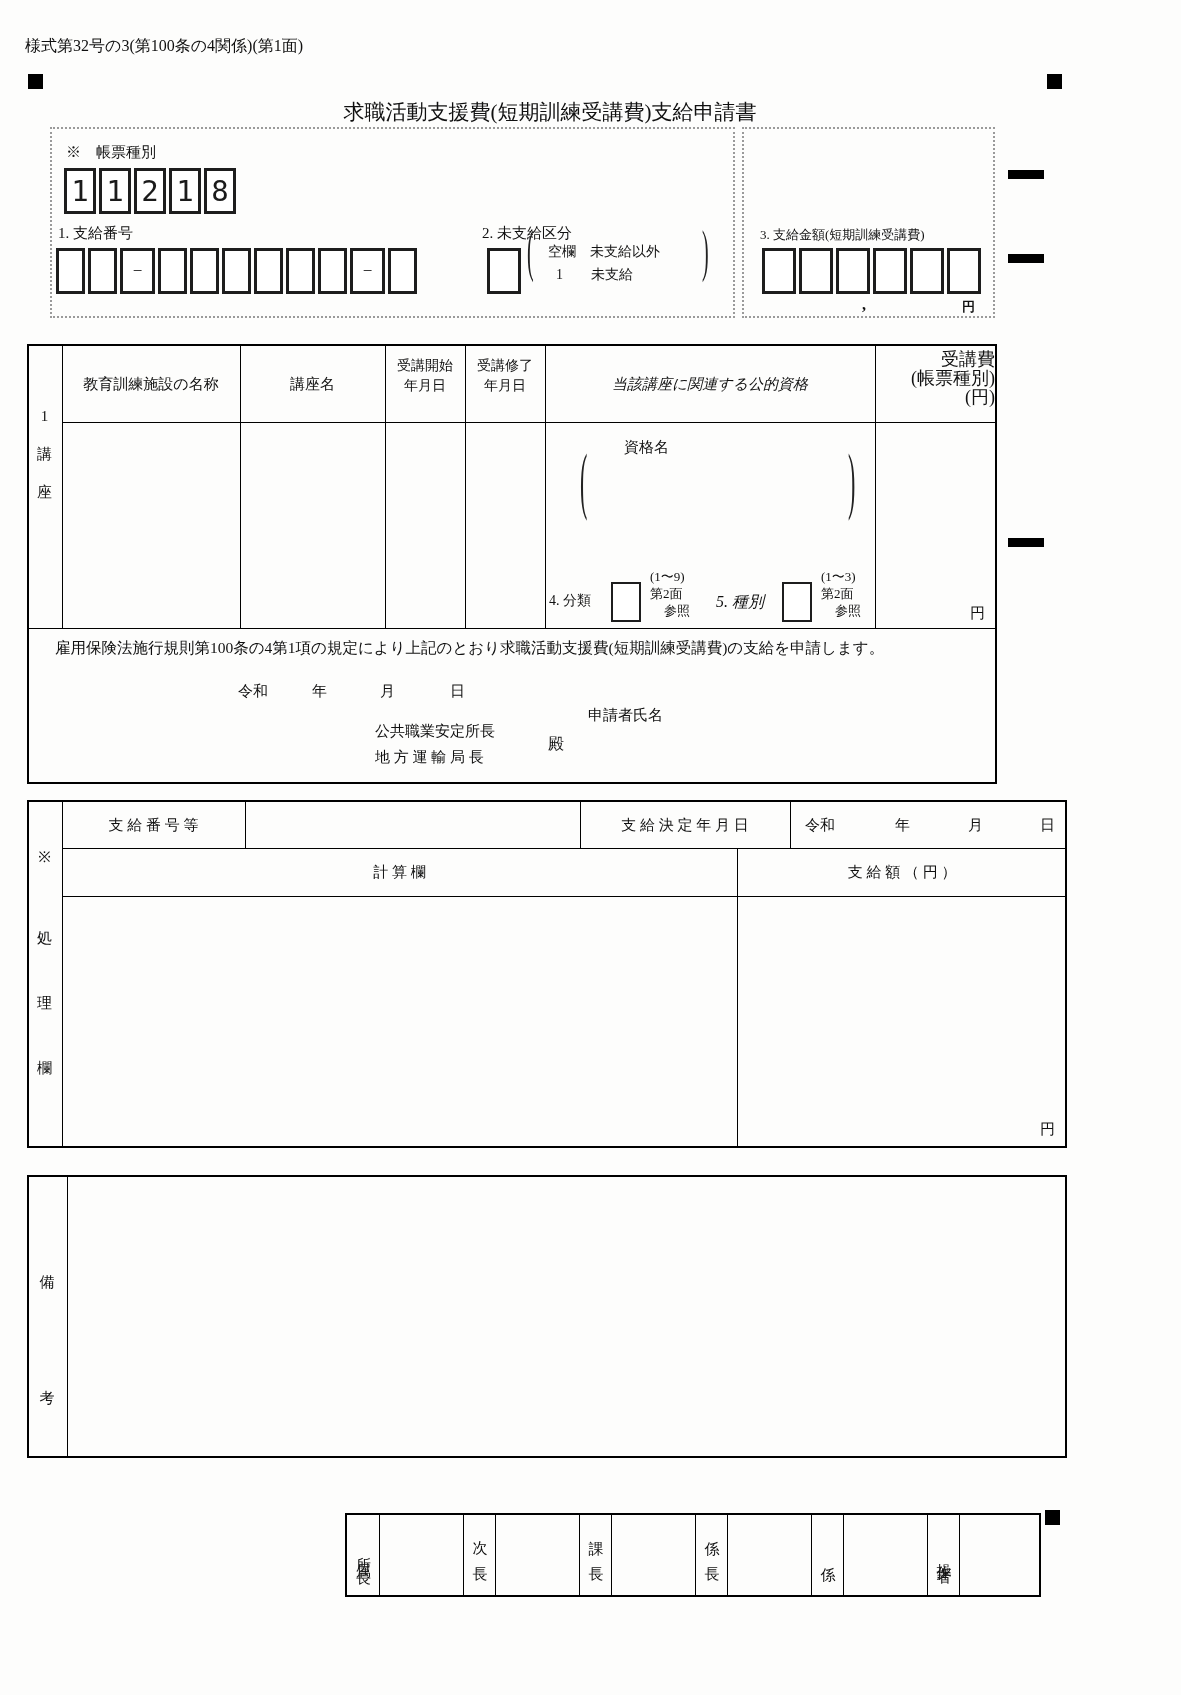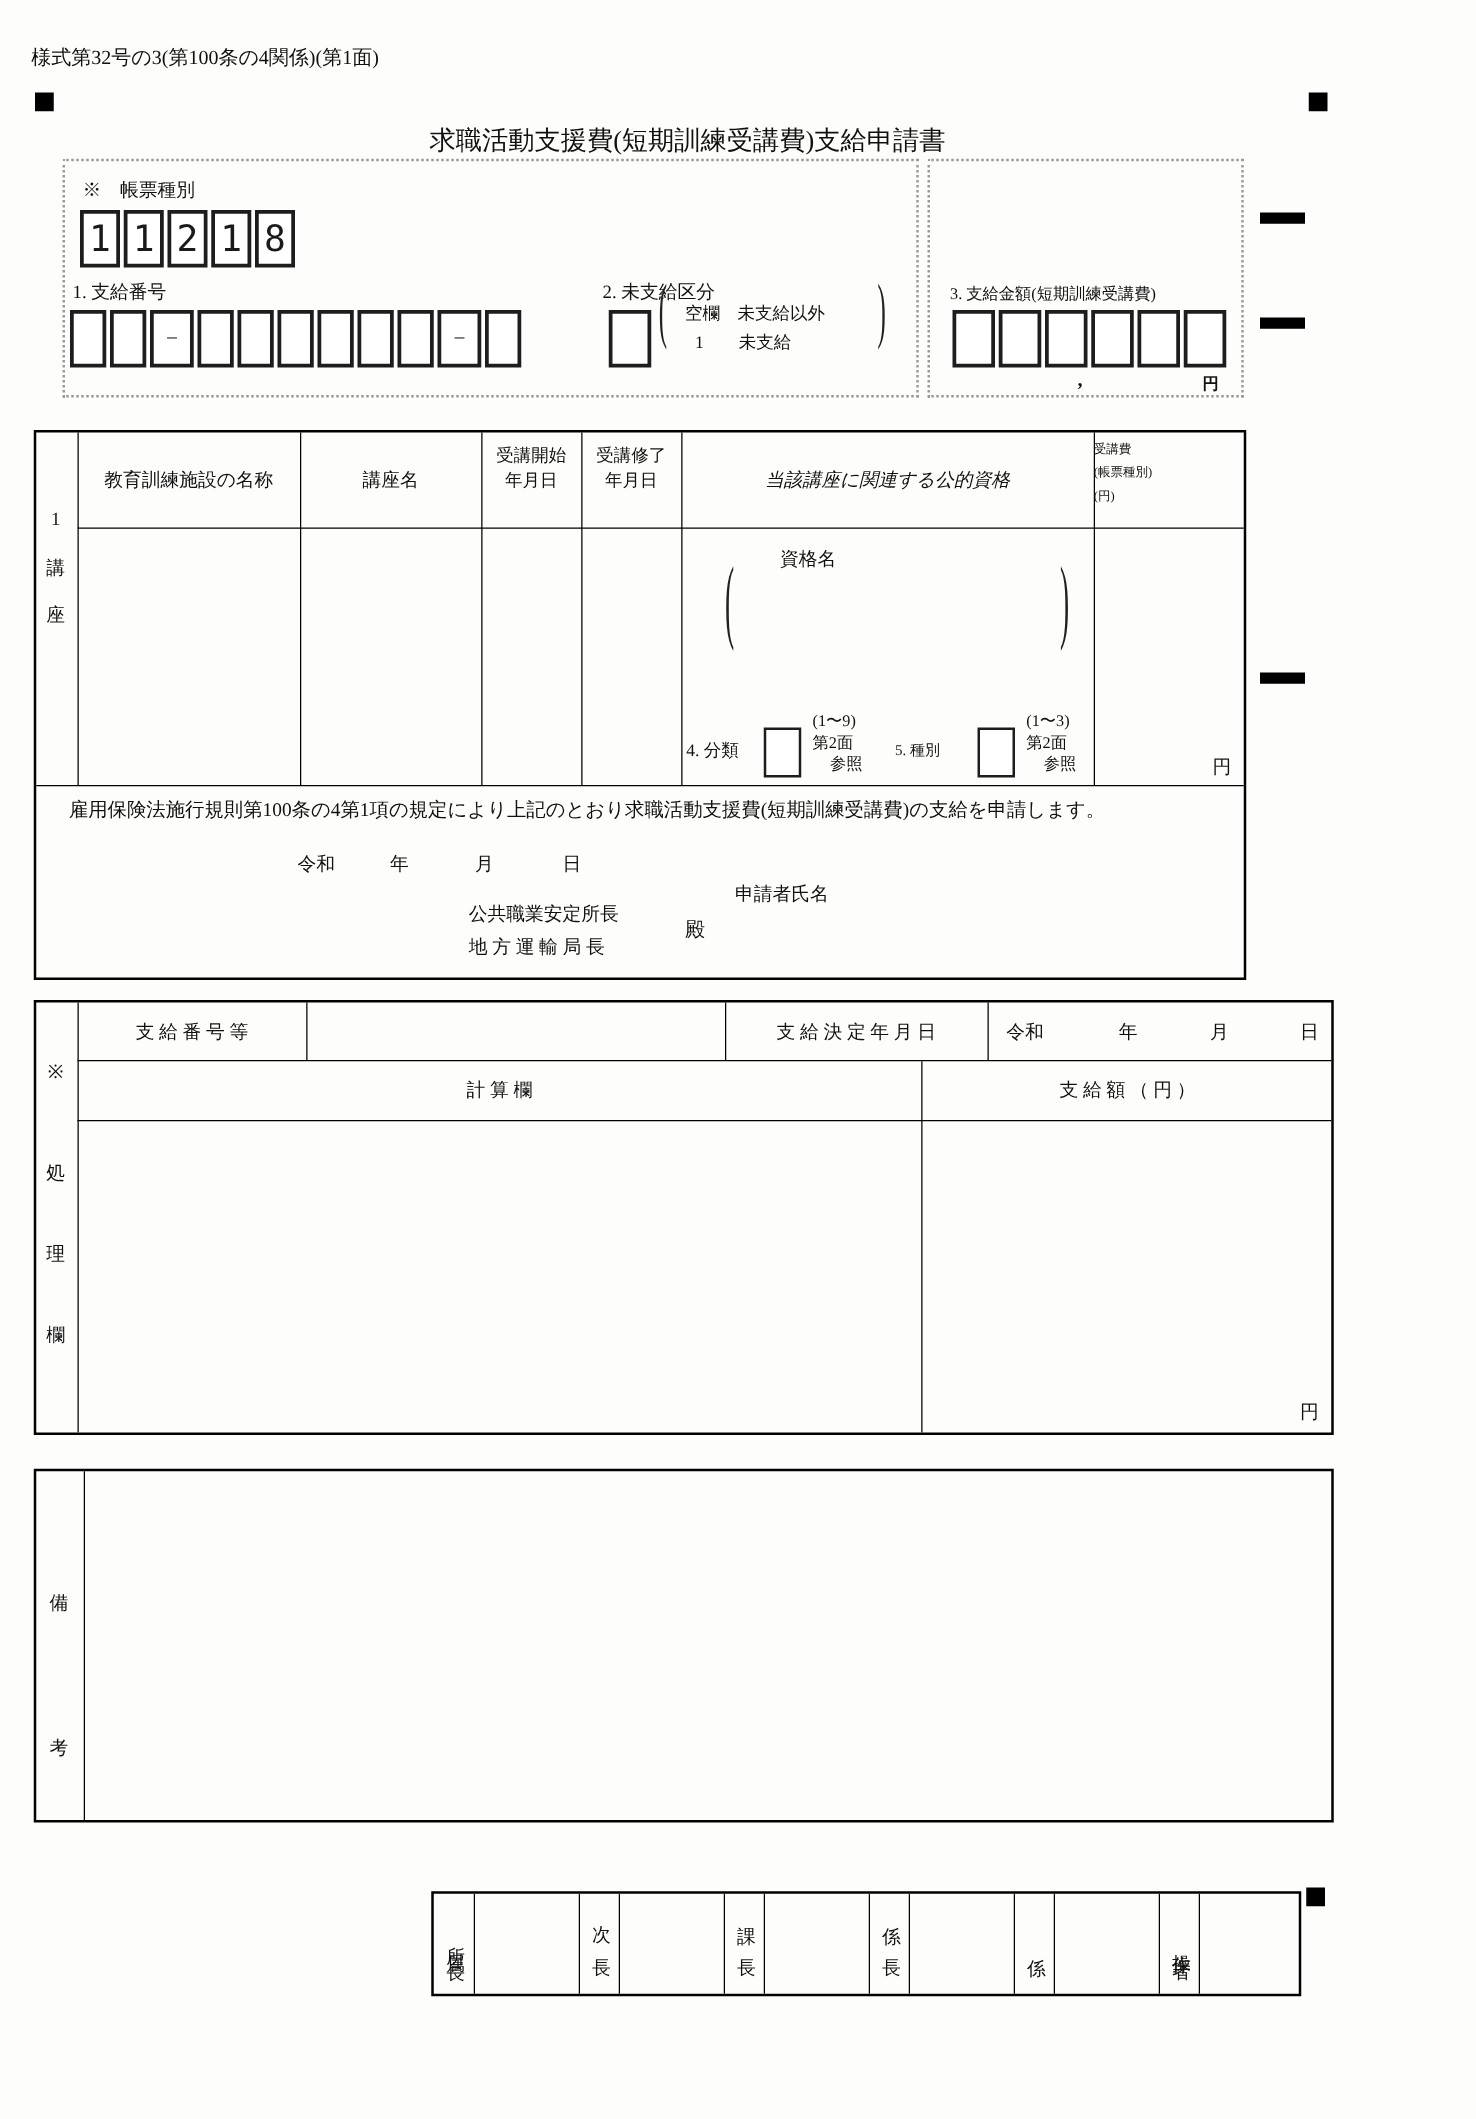--- a/index.html
+++ b/index.html
@@ -118,21 +118,21 @@
   <div class="a ctr lbl" style="left:62px;top:346px;width:178px;height:76px;">教育訓練施設の名称</div>
   <div class="a" style="left:385px;top:356px;width:80px;text-align:center;font-size:14px;line-height:20px;">
     <div>受講開始</div>
     <div>年月日</div>
   </div>
   <div class="a" style="left:465px;top:356px;width:80px;text-align:center;font-size:14px;line-height:20px;">
     <div>受講修了</div>
     <div>年月日</div>
   </div>
   <div class="a ctr lbl" style="left:545px;top:346px;width:330px;height:76px;font-style:italic;">当該講座に関連する公的資格</div>
-  <div class="a" style="left:875px;top:350px;width:120px;text-align:left;font-size:10px;line-height:19px;">
+  <div class="a" style="left:875px;top:350px;width:120px;text-align:right;font-size:18px;line-height:19px;">
     <div>受講費</div>
     <div>(帳票種別)</div>
     <div>(円)</div>
   </div>
 
   <div class="a" style="left:63px;top:423px;width:176px;height:204px;"></div>
   <div class="a" style="left:241px;top:423px;width:143px;height:204px;"></div>
   <div class="a" style="left:386px;top:423px;width:78px;height:204px;"></div>
   <div class="a" style="left:466px;top:423px;width:78px;height:204px;"></div>
   <div class="a" style="left:876px;top:423px;width:118px;height:204px;"></div>
@@ -142,21 +142,21 @@
   <div class="a" style="left:600px;top:460px;width:245px;height:95px;"></div>
   <div class="a bigparen" style="left:848px;top:468px;font-size:22px;transform:scaleY(3.4);">)</div>
 
   <div class="a lbl" style="left:549px;top:592px;font-size:14px;">4.  分類</div>
   <div class="a thinbox" style="left:611px;top:582px;width:30px;height:40px;"></div>
   <div class="a refstack" style="left:650px;top:568px;">
     <div>(1〜9)</div>
     <div>第2面</div>
     <div class="ind">参照</div>
   </div>
-  <div class="a lbl" style="left:716px;top:592px;font-size:12px;">5.  種別</div>
+  <div class="a lbl" style="left:716px;top:592px;font-size:16px;font-style:italic;">5.  種別</div>
   <div class="a thinbox" style="left:782px;top:582px;width:30px;height:40px;"></div>
   <div class="a refstack" style="left:821px;top:568px;">
     <div>(1〜3)</div>
     <div>第2面</div>
     <div class="ind">参照</div>
   </div>
   <div class="a" style="left:930px;top:604px;width:55px;text-align:right;font-size:15px;">円</div>
 
   <div class="a lbl" style="left:55px;top:638px;font-size:15.5px;">雇用保険法施行規則第100条の4第1項の規定により上記のとおり求職活動支援費(短期訓練受講費)の支給を申請します。</div>
   <div class="a lbl" style="left:238px;top:682px;">令和</div>

